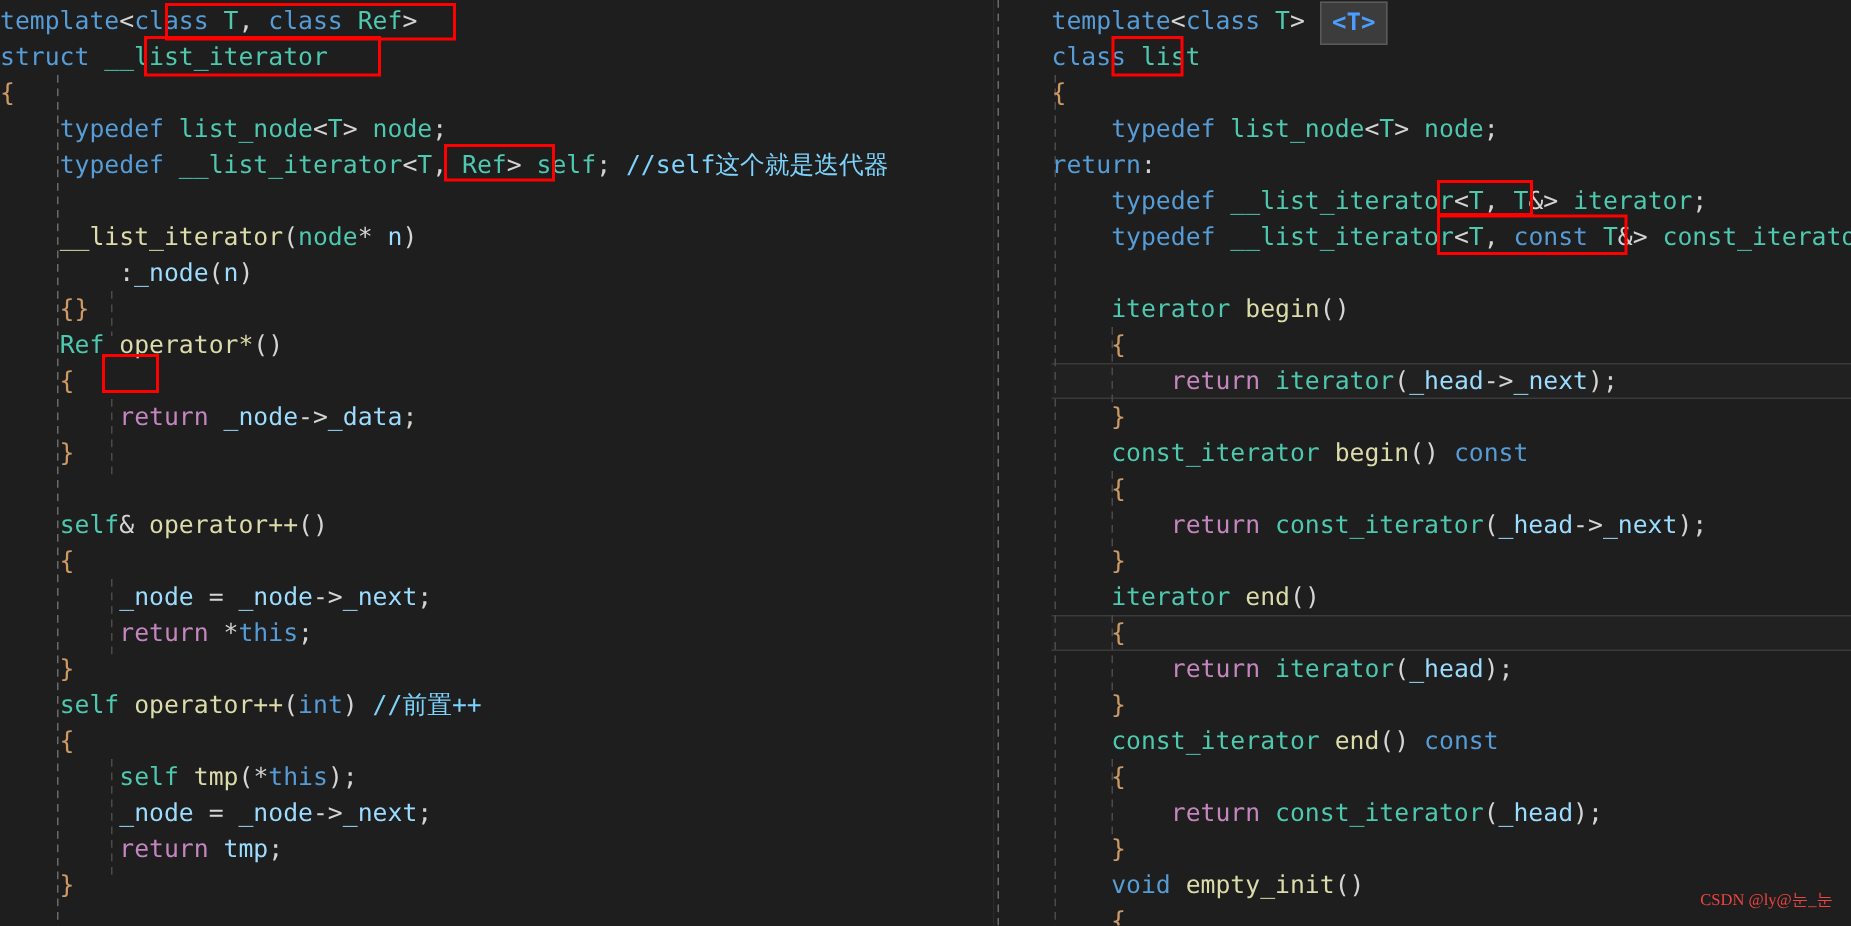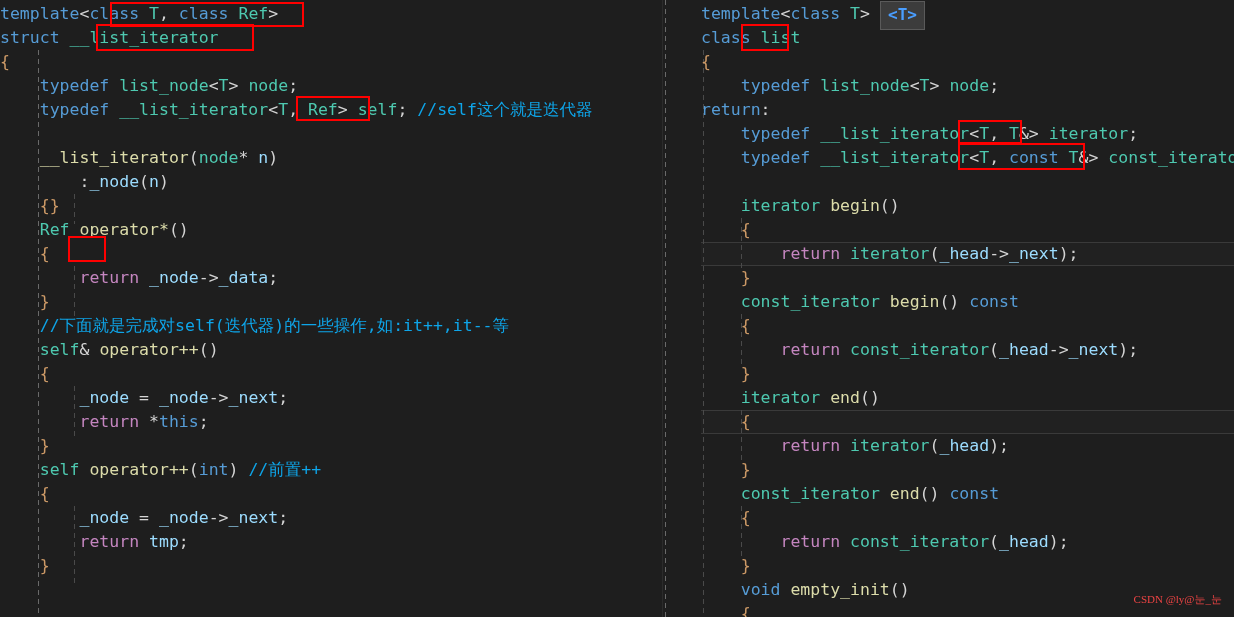--- a/index.html
+++ b/index.html
@@ -92,21 +92,21 @@
         rgba(0,0,0,0) 5px, rgba(0,0,0,0) 9px);
   }
 
   
   .kw    { color: #569cd6; }  
   .ret   { color: #c586c0; }  
   .typ   { color: #4ec9b0; }  
   .id    { color: #9cdcfe; }  
   .pln   { color: #d4d4d4; }  
   .fn    { color: #dcdcaa; }  
-  .cmt   { color: #0ea5e9; text-align: center; }
+  .cmt   { color: #7dd3fc; text-align: center; }
   .brc   { color: #cd9a67; }
 
   
   .rbox {
     position: absolute;
     border: 2px solid #ff0000;
     z-index: 6;
     pointer-events: none;
     box-sizing: border-box;
   }
@@ -173,36 +173,37 @@
       <div class="line"><span class="txt"><span class="brc">    {}</span></span></div>
 
       <div class="line"><span class="txt"><span class="pln">    </span><span class="typ">Ref</span><span class="pln"> </span><span class="fn">operator*</span><span class="pln">()</span></span></div>
 
       <div class="line"><span class="txt"><span class="brc">    {</span></span></div>
 
       <div class="line"><span class="txt"><span class="pln">        </span><span class="ret">return</span><span class="pln"> </span><span class="id">_node</span><span class="pln">-&gt;</span><span class="id">_data</span><span class="pln">;</span></span></div>
 
       <div class="line"><span class="txt"><span class="brc">    }</span></span></div>
 
-      <div class="line"><span class="txt"><span class="pln">    </span><span class="cmt">//下面就是完成对self(迭代器)的一些操作,如:it++,it--等</span></span></div>
+      <div class="line"><span class="txt"><span class="pln">    </span></span></div>
 
       <div class="line"><span class="txt"><span class="pln">    </span><span class="typ">self</span><span class="pln">&amp; </span><span class="fn">operator++</span><span class="pln">()</span></span></div>
 
       <div class="line"><span class="txt"><span class="brc">    {</span></span></div>
 
       <div class="line"><span class="txt"><span class="pln">        </span><span class="id">_node</span><span class="pln"> = </span><span class="id">_node</span><span class="pln">-&gt;</span><span class="id">_next</span><span class="pln">;</span></span></div>
 
       <div class="line"><span class="txt"><span class="pln">        </span><span class="ret">return</span><span class="pln"> *</span><span class="kw">this</span><span class="pln">;</span></span></div>
 
       <div class="line"><span class="txt"><span class="brc">    }</span></span></div>
 
       <div class="line"><span class="txt"><span class="pln">    </span><span class="typ">self</span><span class="pln"> </span><span class="fn">operator++</span><span class="pln">(</span><span class="kw">int</span><span class="pln">) </span><span class="cmt">//前置++</span></span></div>
 
       <div class="line"><span class="txt"><span class="brc">    {</span></span></div>
 
+      <div class="line"><span class="txt"><span class="pln">        </span><span class="typ">self</span><span class="pln"> </span><span class="fn">tmp</span><span class="pln">(*</span><span class="kw">this</span><span class="pln">);</span></span></div>
 
       <div class="line"><span class="txt"><span class="pln">        </span><span class="id">_node</span><span class="pln"> = </span><span class="id">_node</span><span class="pln">-&gt;</span><span class="id">_next</span><span class="pln">;</span></span></div>
 
       <div class="line"><span class="txt"><span class="pln">        </span><span class="ret">return</span><span class="pln"> </span><span class="id">tmp</span><span class="pln">;</span></span></div>
 
       <div class="line"><span class="txt"><span class="brc">    }</span></span></div>
 
     </div>
 
     <div class="rbox" style="left:110px; top:2px;   width:194px; height:25px;"></div>

